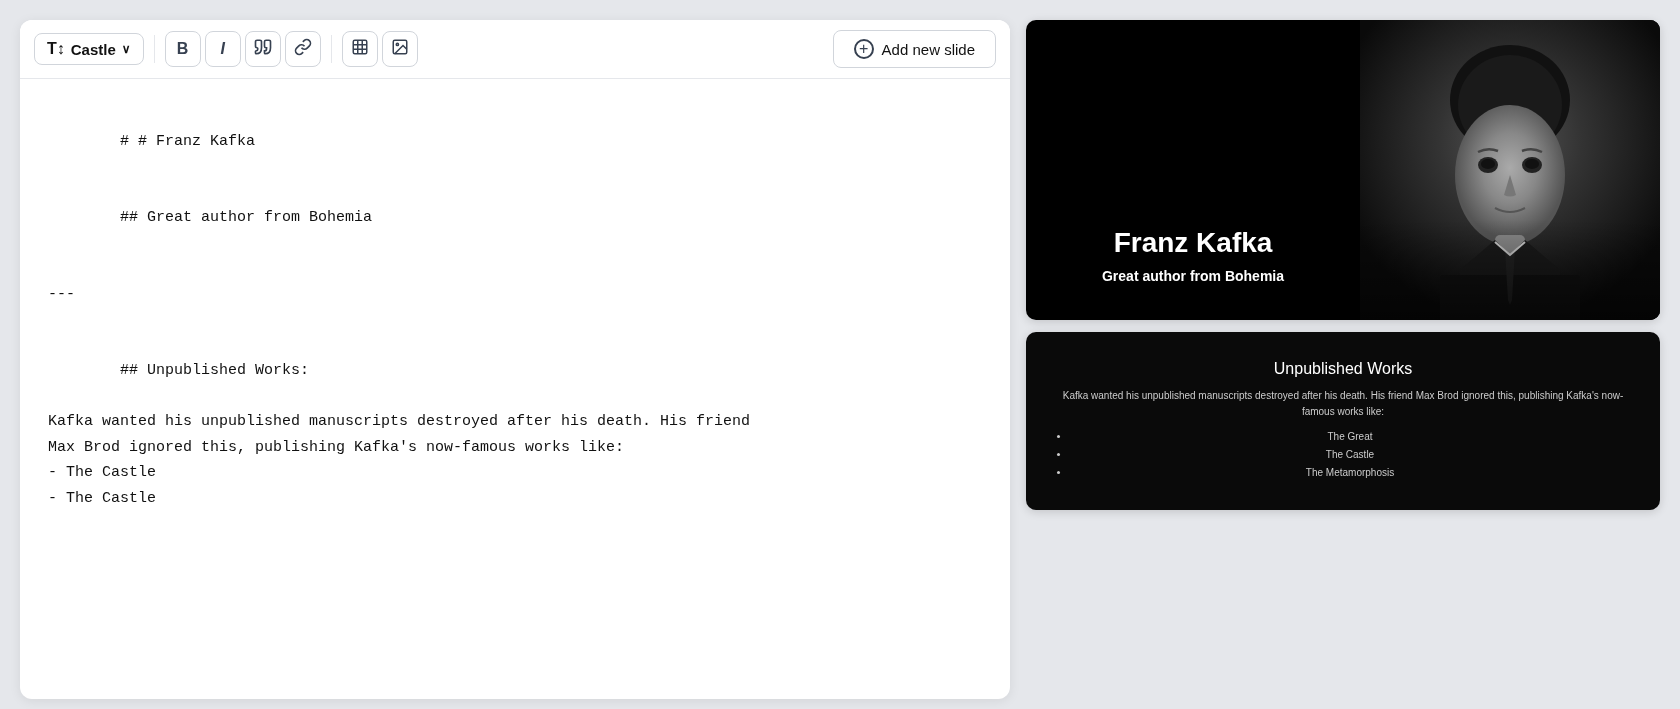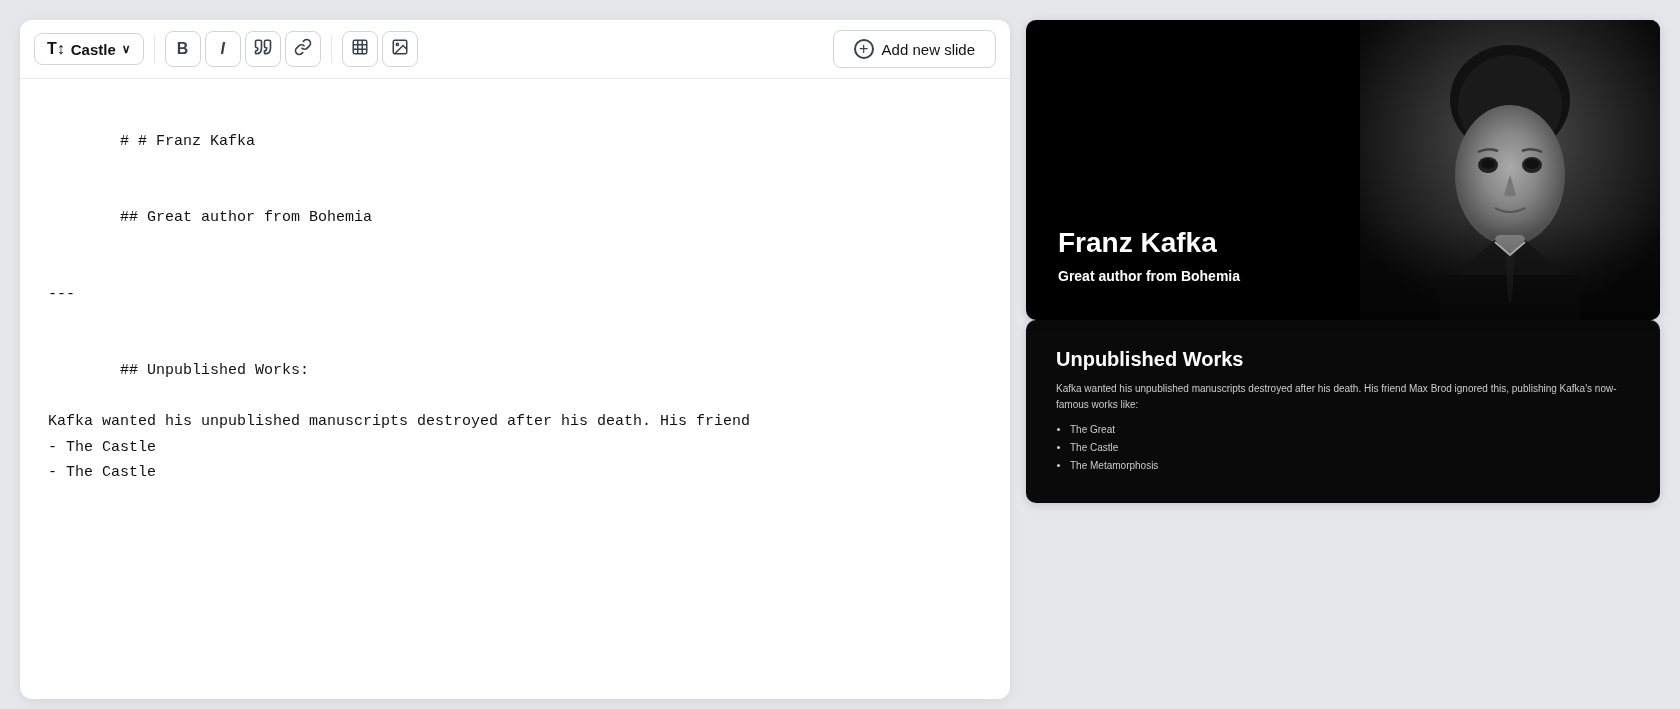--- a/index.html
+++ b/index.html
@@ -116,21 +116,22 @@
     .code-line {
       display: block;
       white-space: pre;
     }
 
     
     .preview-panel {
       flex: 1;
       display: flex;
       flex-direction: column;
-      gap: 0;
+      gap: 12px;
+      text-align: center;
     }
 
     
     .slide-card {
       border-radius: 10px;
       overflow: hidden;
       box-shadow: 0 2px 10px rgba(0,0,0,0.15);
     }
 
     .slide-kafka {
@@ -175,22 +176,22 @@
 
     
     .slide-works {
       background: #0a0a0a;
       color: #fff;
       padding: 28px 30px;
       min-height: 170px;
     }
 
     .slide-works-title {
-      font-size: 20px;
-      font-weight: 700;
+      font-size: 16px;
+      font-weight: 400;
       color: #fff;
       margin-bottom: 10px;
     }
 
     .slide-works-body {
       font-size: 10px;
       color: #ccc;
       line-height: 1.6;
       margin-bottom: 8px;
     }
@@ -311,20 +312,21 @@
       <span class="code-line">---</span>
 
       <span class="code-line">&nbsp;</span>
 
       <span class="code-line">
         <span>## </span><span>Unpublished Works:</span>
       </span>
 
       <span class="code-line">Kafka wanted his unpublished manuscripts destroyed after his death. His friend</span>
 
+      <span class="code-line">Max Brod ignored this, publishing Kafka's now-famous works like:</span>
 
       <span class="code-line">- The Castle</span>
 
       <span class="code-line">- The Castle</span>
 
     </div>
   </div>
 
   <div class="preview-panel">
 

